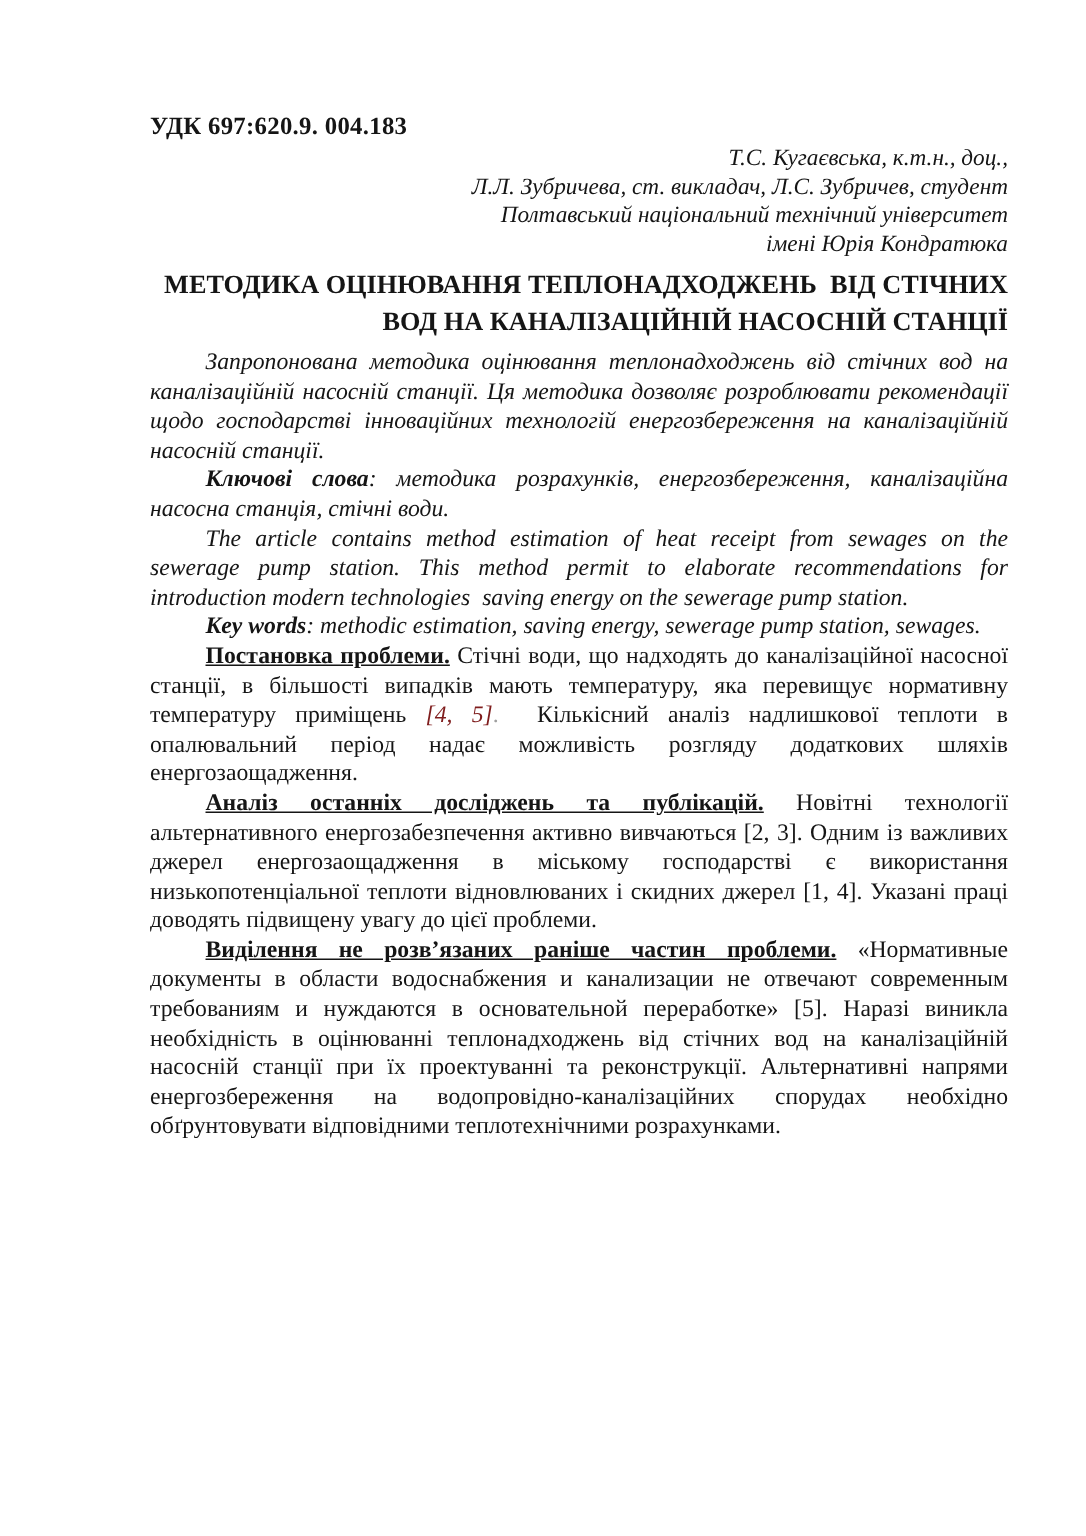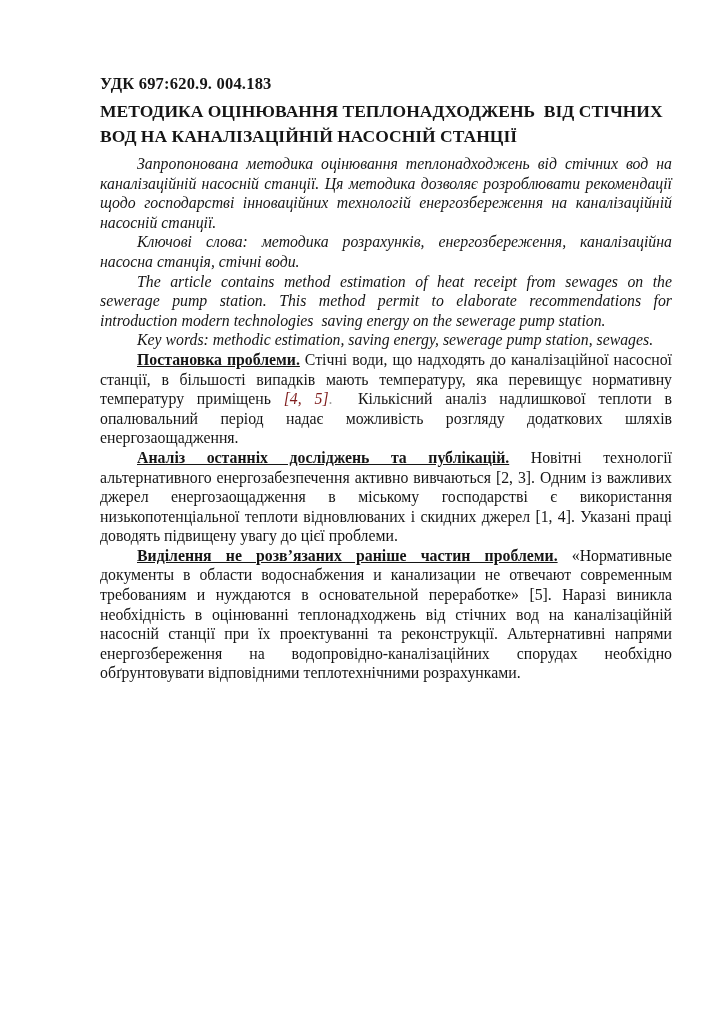--- a/index.html
+++ b/index.html
@@ -32,47 +32,53 @@
   .authors {
     margin-top: 2px;
     text-align: right;
     font-style: italic;
     font-size: 15.5px;
     line-height: 19px;
   }
   .title {
     margin-top: 5px;
     margin-bottom: 5px;
-    text-align: left;
+    text-align: right;
     font-weight: 700;
     font-size: 17.5px;
     line-height: 25px;
     font-family: Liberation Serif, serif;
   }
   p {
     margin: 0;
     text-indent: 37px;
     text-align: justify;
     font-size: 15.8px;
     line-height: 19.6px;
   }
   .abs { font-style: italic; }
-  .kw-lead { font-weight: 400; }
+  .kw-lead { font-weight: 700; }
   .lead { font-weight: 700; text-decoration: underline; }
   .cite { color: #7f1d1d; font-style: italic; }
   .cite-dot { color: #9f9f9f; }
 </style>
 </head>
 <body>
 
 <div class="page">
   <div class="content">
 
     <div class="udc">УДК 697:620.9. 004.183</div>
 
+    <div class="authors">
+      <div>Т.С. Кугаєвська, к.т.н., доц.,</div>
+      <div>Л.Л. Зубричева, ст. викладач, Л.С. Зубричев, студент</div>
+      <div>Полтавський національний технічний університет</div>
+      <div>імені Юрія Кондратюка</div>
+    </div>
 
     <div class="title">
       <div>МЕТОДИКА ОЦІНЮВАННЯ ТЕПЛОНАДХОДЖЕНЬ&nbsp; ВІД СТІЧНИХ</div>
       <div>ВОД НА КАНАЛІЗАЦІЙНІЙ НАСОСНІЙ СТАНЦІЇ</div>
     </div>
 
     <p class="abs"><span>Запропонована методика оцінювання теплонадходжень від стічних вод на каналізаційній насосній станції. Ця методика дозволяє розроблювати рекомендації щодо господарстві інноваційних технологій енергозбереження на каналізаційній насосній станції.</span></p>
 
     <p class="abs"><span class="kw-lead">Ключові слова</span><span>: методика розрахунків, енергозбереження, каналізаційна насосна станція, стічні води.</span></p>
 

